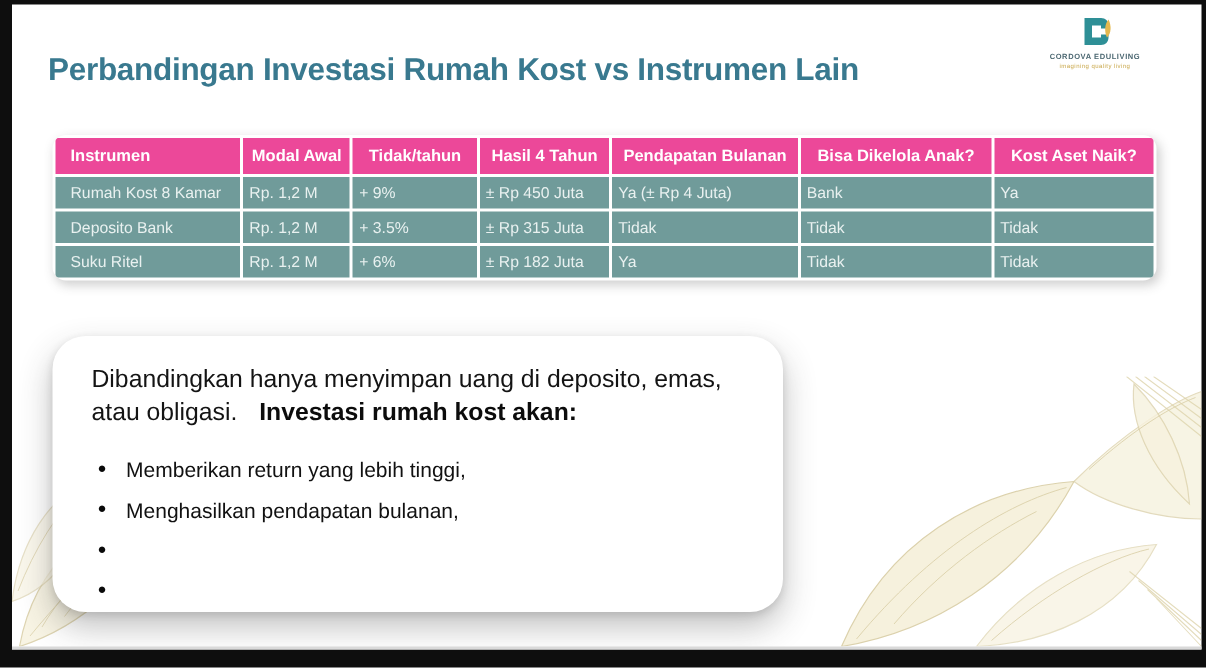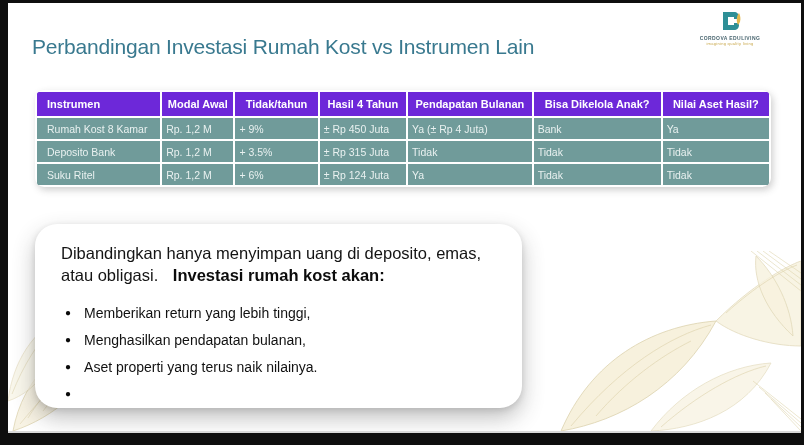--- a/index.html
+++ b/index.html
@@ -9,40 +9,40 @@
     font-family:"Liberation Sans","DejaVu Sans",sans-serif;
   }
   .slide{
     position:absolute;left:8px;top:3px;width:793px;height:430px;
     background:#ffffff;box-sizing:border-box;border-bottom:2px solid #d9d9d9;
     overflow:hidden;
   }
   
   .page-title{
     position:absolute;left:24px;top:32px;
-    font-size:21px;font-weight:normal;letter-spacing:-0.2px;
+    font-size:21px;font-weight:bold;letter-spacing:-0.2px;
     color:#39798f;
   }
   
   .logo{
     position:absolute;right:26px;top:6px;width:90px;
     display:flex;flex-direction:column;align-items:center;
   }
   .logo-brand{font-size:5px;font-weight:bold;color:#4a6670;letter-spacing:.4px;margin-top:2px;white-space:nowrap;}
   .logo-tag{font-size:4px;color:#c9a84c;letter-spacing:.3px;white-space:nowrap;}
   
   .tablewrap{
     position:absolute;left:27px;top:87px;width:736px;
     border-radius:9px;overflow:hidden;
     box-shadow:2px 3px 7px rgba(60,60,60,.25);
     background:#fff;
   }
   table{border-collapse:separate;border-spacing:2px;width:100%;}
   th{
-    background:#6d28d9;color:#ffffff;font-size:11px;font-weight:bold;
+    background:#ec4899;color:#ffffff;font-size:11px;font-weight:bold;
     height:20px;padding:2px 4px;text-align:center;white-space:nowrap;
   }
   td{
     background:#709b9a;color:#e9f1f0;font-size:10.5px;
     height:17px;padding:2px 4px;text-align:left;white-space:nowrap;
   }
   th.c0,td.c0{text-align:left;padding-left:10px;}
   
   .card{
     position:absolute;left:27px;top:221px;width:487px;height:184px;
@@ -125,21 +125,21 @@
           <col style="width:109px">
       </colgroup>
       <thead>
         <tr>
           <th class="c0">Instrumen</th>
           <th>Modal Awal</th>
           <th>Tidak/tahun</th>
           <th>Hasil 4 Tahun</th>
           <th>Pendapatan Bulanan</th>
           <th>Bisa Dikelola Anak?</th>
-          <th>Nilai Aset Hasil?</th>
+          <th>Kost Aset Naik?</th>
         </tr>
       </thead>
       <tbody>
         <tr>
           <td class="c0">Rumah Kost 8 Kamar</td>
           <td>Rp. 1,2 M</td>
           <td>+ 9%</td>
           <td>± Rp 450 Juta</td>
           <td>Ya (± Rp 4 Juta)</td>
           <td>Bank</td>
@@ -151,21 +151,21 @@
           <td>+ 3.5%</td>
           <td>± Rp 315 Juta</td>
           <td>Tidak</td>
           <td>Tidak</td>
           <td>Tidak</td>
         </tr>
         <tr>
           <td class="c0">Suku Ritel</td>
           <td>Rp. 1,2 M</td>
           <td>+ 6%</td>
-          <td>± Rp 124 Juta</td>
+          <td>± Rp 182 Juta</td>
           <td>Ya</td>
           <td>Tidak</td>
           <td>Tidak</td>
         </tr>
       </tbody>
     </table>
   </div>
 
   <div class="card">
     <p><span>Dibandingkan hanya menyimpan uang di deposito, emas, atau obligasi. </span><b>Investasi rumah kost akan:</b></p>
@@ -173,21 +173,20 @@
       <li>
         <span class="bullet">●</span>
         <span>Memberikan return yang lebih tinggi,</span>
       </li>
       <li>
         <span class="bullet">●</span>
         <span>Menghasilkan pendapatan bulanan,</span>
       </li>
       <li>
         <span class="bullet">●</span>
-        <span>Aset properti yang terus naik nilainya.</span>
       </li>
       <li>
         <span class="bullet">●</span>
       </li>
     </ul>
   </div>
 
 </div>
 
 </body></html>

